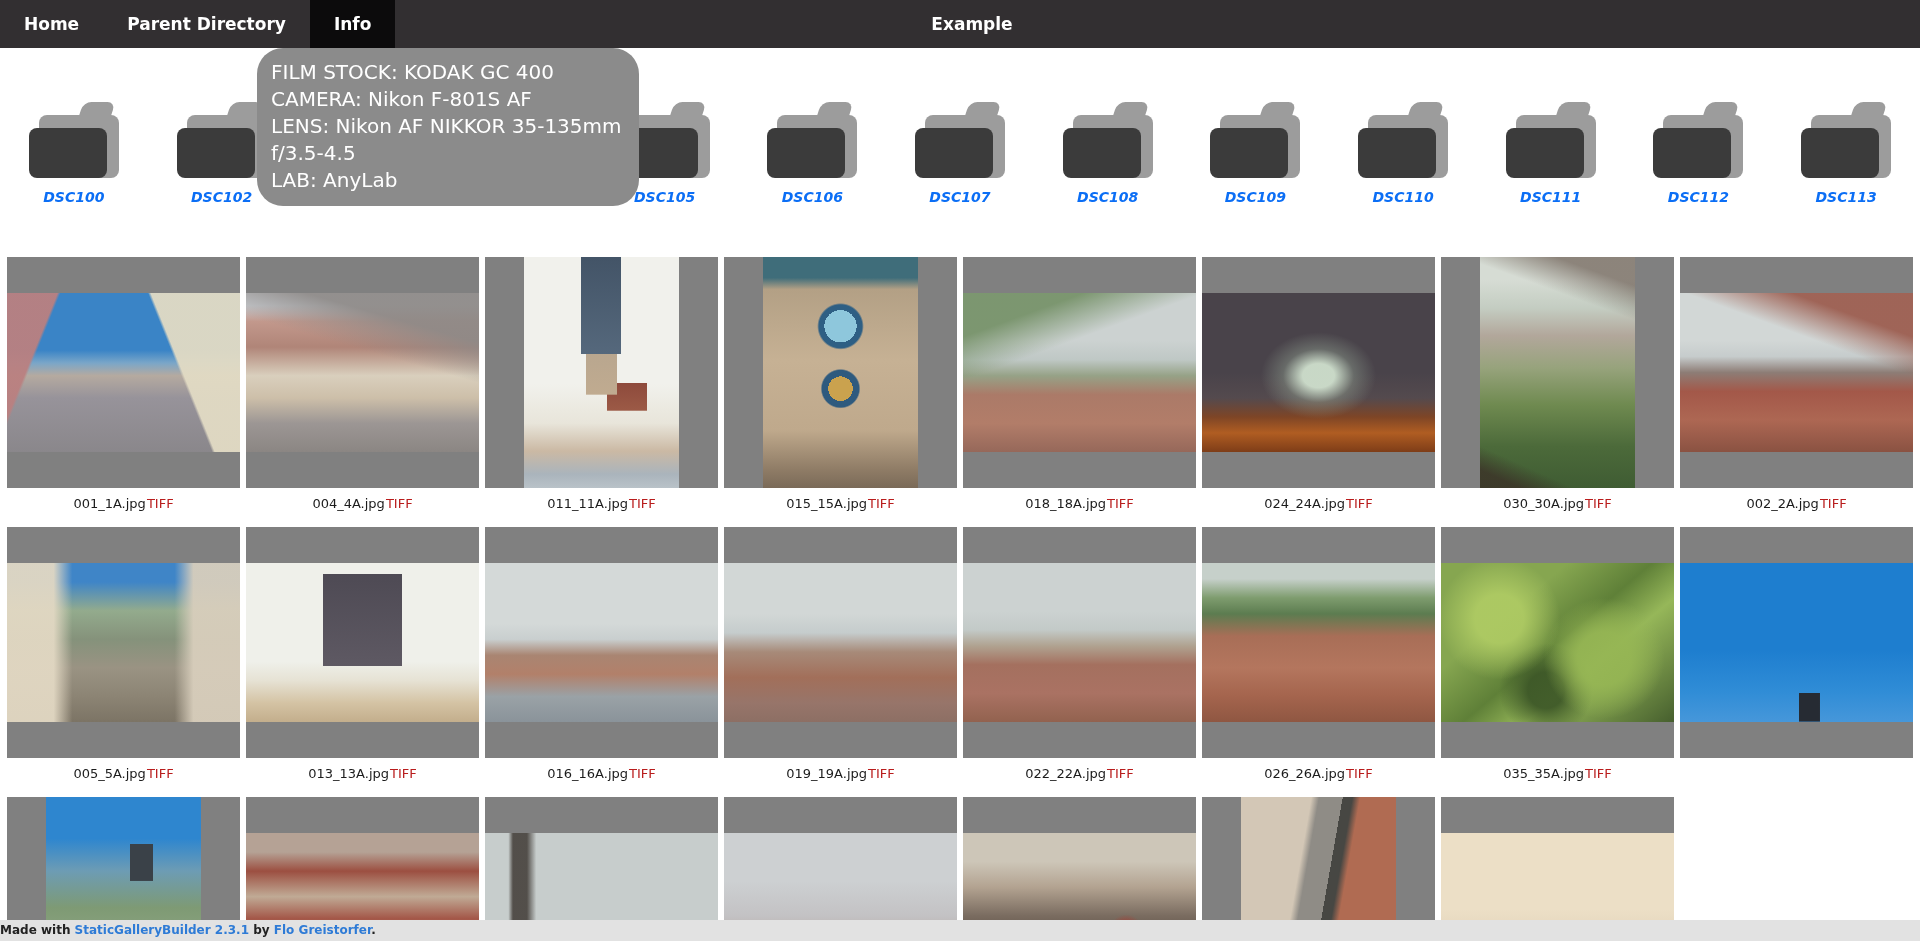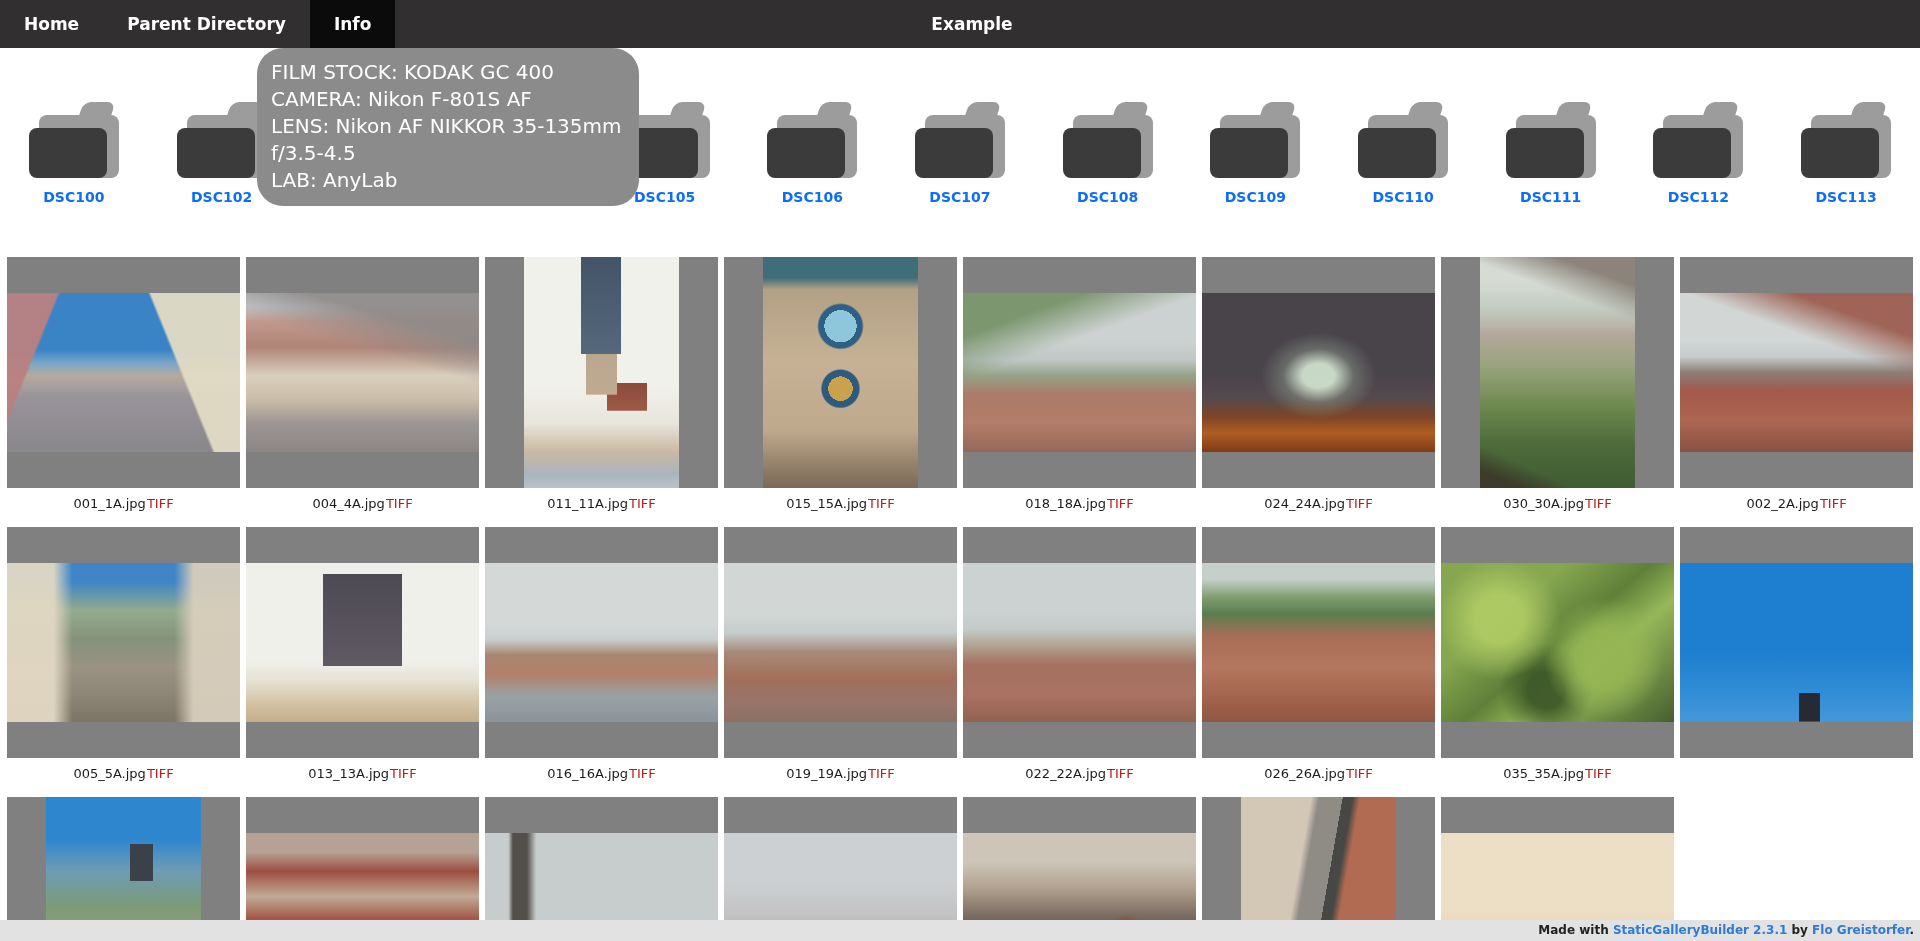--- a/index.html
+++ b/index.html
@@ -33,21 +33,21 @@
     padding:11px 14px 12px 14px; font-size:20px; line-height:27px;border-radius:26px;
   }
 
   
   .folders {
     position:absolute; top:102px; left:0; width:1920px;
     display:flex; z-index:5;
   }
   .folder-item {
     flex:1 1 0; display:flex; flex-direction:column; align-items:center;
-    text-decoration:none; cursor:pointer;
+    text-decoration:none; cursor:pointer;font-style:italic;
   }
   .folder-icon { position:relative; width:90px; height:76px; display:block; }
   .f-back {
     position:absolute; left:10px; top:13px; width:80px; height:63px;
     background:#9c9c9c; border-radius:8px;
   }
   .f-tab {
     position:absolute; right:10px; top:0; width:32px; height:20px;
     background:#9c9c9c; border-radius:8px 8px 0 0;
     transform:skewX(-18deg); transform-origin:bottom left;
@@ -76,21 +76,21 @@
   .thumb.portrait  { width:155px; height:231px; }
   .caption {
     height:39px; text-align:center; padding-top:8px;
     font-size:13px; color:#1c1c1c;
   }
   .tiff { color:#b91c1c; text-decoration:none; margin-left:1px; cursor:pointer; }
 
   
   .footer {
     position:absolute; left:0; bottom:0; width:1920px; height:21px;
-    background:#e2e2e2; z-index:40; text-align:right;
+    background:#e2e2e2; z-index:40; text-align:left;
     font-size:12px; font-weight:bold; color:#222; line-height:21px;
     padding-right:6px;
   }
   .footer a { color:#2e7bd6; text-decoration:none; cursor:pointer; }
 
   
   .p001{background:
     linear-gradient(112deg, rgba(186,128,128,.95) 0 17%, rgba(186,128,128,0) 18%),
     linear-gradient(248deg, rgba(226,219,196,.95) 0 30%, rgba(226,219,196,0) 31%),
     linear-gradient(180deg,#3a84c6 0 36%,#7aa6c8 44%,#b5aaa0 52%,#97939a 66%,#8a878b 100%);}

